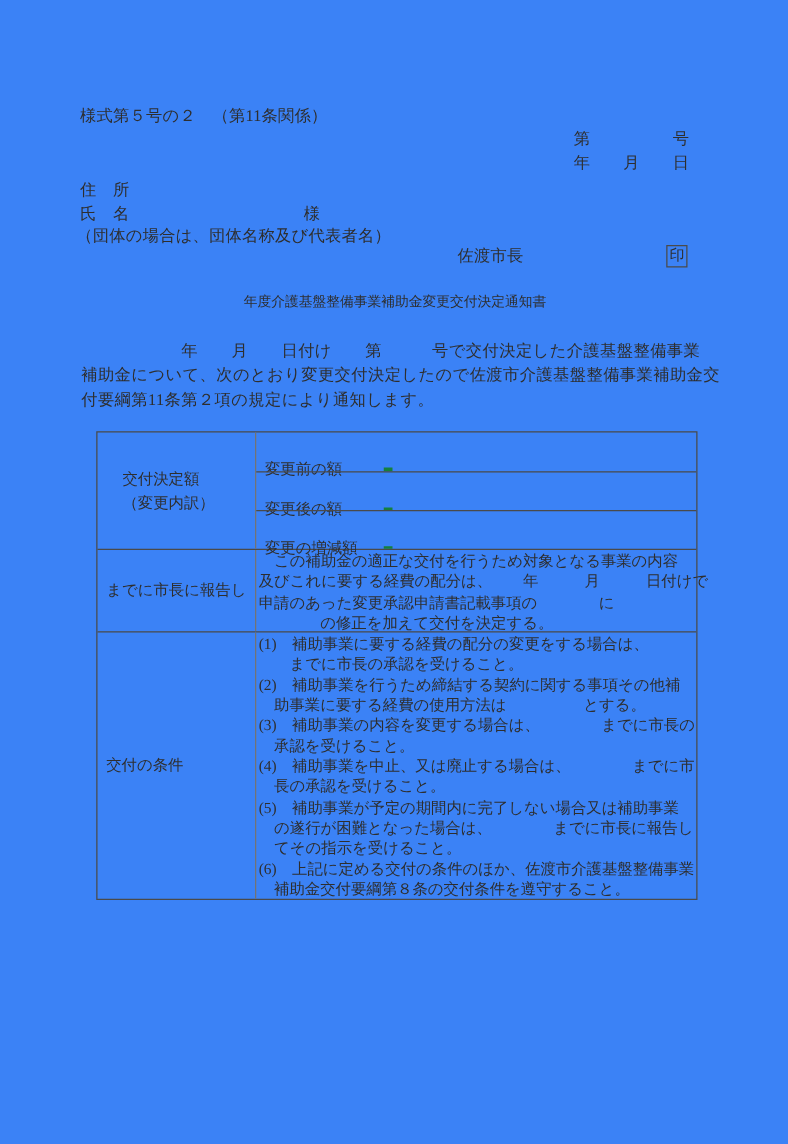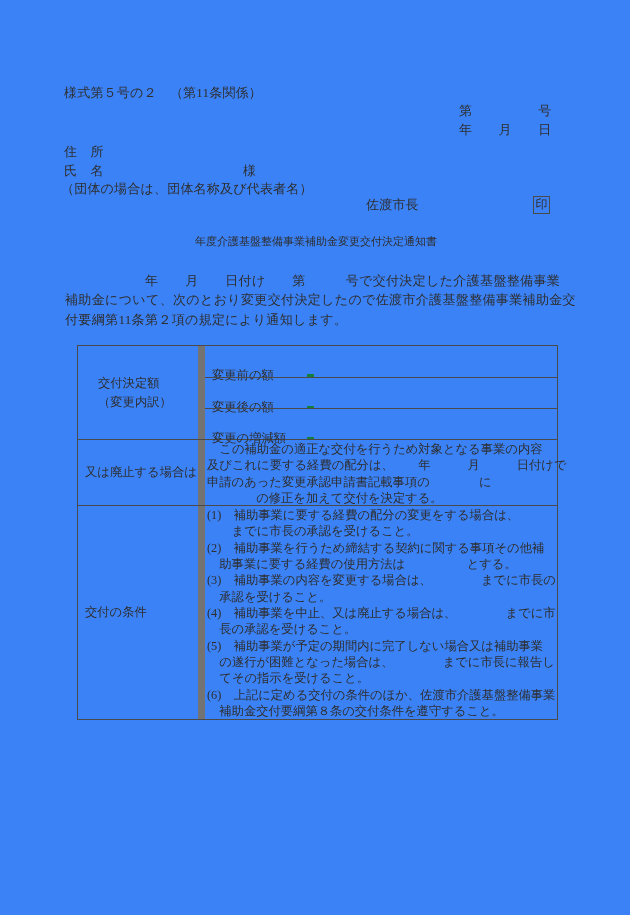--- a/index.html
+++ b/index.html
@@ -23,21 +23,21 @@
     position:absolute;left:77px;top:345px;width:481px;
     border:1px solid #4a4a4a;
     font-size:12.3px;
     box-sizing:border-box;
   }
   .jtable *{box-sizing:border-box;}
   .trow{display:flex;}
   .trow + .trow{border-top:1px solid #4a4a4a;}
   .c1{
     width:127px;flex:0 0 127px;
-    border-right:7px solid #737373;
+    border-right:1px solid #737373;
     display:flex;flex-direction:column;justify-content:center;
   }
   .pad20{padding-left:20px;}
   .pad7{padding-left:7px;}
   .subcol{flex:1;display:flex;flex-direction:column;}
   .subrow{height:31px;display:flex;}
   .subrow + .subrow{border-top:1px solid #4a4a4a;}
   .c2{
     width:109px;flex:0 0 109px;
     border-right:7px solid #15803d;
@@ -109,21 +109,21 @@
           <div class="c3"></div>
         </div>
         <div class="subrow">
           <div class="c2 pre">変更の増減額</div>
           <div class="c3"></div>
         </div>
       </div>
     </div>
 
     <div class="trow sec2">
-      <div class="c1 pad7 pre">又は廃止する場合は</div>
+      <div class="c1 pad7 pre">までに市長に報告し</div>
       <div class="ccontent">
         <div class="pre">　この補助金の適正な交付を行うため対象となる事業の内容</div>
         <div class="pre">及びこれに要する経費の配分は、　　年　　　月　　　日付けで</div>
         <div class="pre">申請のあった変更承認申請書記載事項の　　　　に</div>
         <div class="pre">　　　　の修正を加えて交付を決定する。</div>
       </div>
     </div>
 
     <div class="trow sec3">
       <div class="c1 pad7 pre">交付の条件</div>

